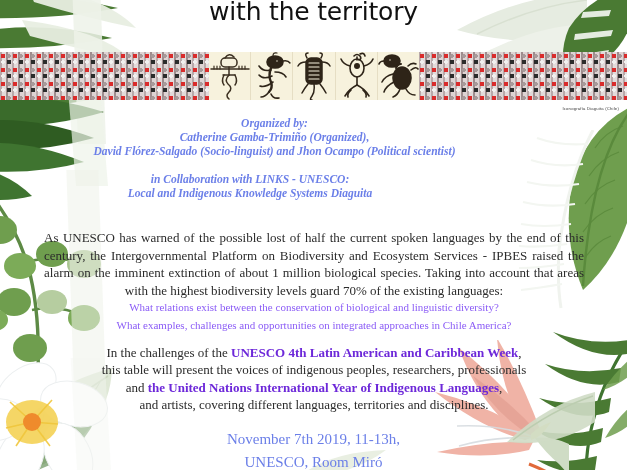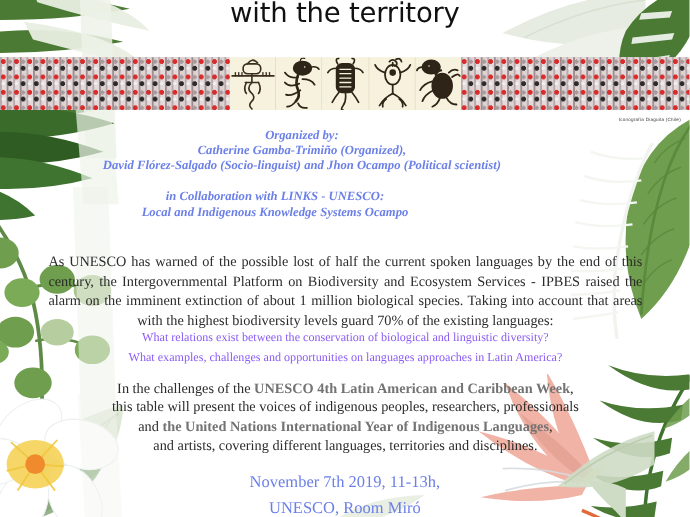--- a/index.html
+++ b/index.html
@@ -129,21 +129,21 @@
   }
 
   .framework{
     position:absolute;top:344px;left:44px;width:540px;
     text-align:center;
     color:#2b2b2b;
     font-size:13px;
     line-height:17.4px;
   }
   .framework .line{display:block;}
-  .framework b{font-weight:bold;color:#737373;}
+  .framework b{font-weight:bold;color:#6d28d9;}
 
   .footer{
     position:absolute;top:428px;left:0;width:627px;
     text-align:center;
     color:#6b7fe8;
     font-family:"Liberation Serif", serif;
     font-size:15px;
     line-height:23px;
   }
   .footer .line{display:block;}
@@ -430,27 +430,27 @@
   <div class="content">
 
     <div class="organizers">
       <span class="line">Organized by:</span>
       <span class="line">Catherine Gamba-Trimiño (Organized),</span>
       <span class="line">David Flórez-Salgado (Socio-linguist) and Jhon Ocampo (Political scientist)</span>
     </div>
 
     <div class="collab">
       <span class="line">in Collaboration with LINKS - UNESCO:</span>
-      <span class="line">Local and Indigenous Knowledge Systems Ocampo</span>
+      <span class="line">Local and Indigenous Knowledge Systems Diaguita</span>
     </div>
 
     <div class="body-block">
       <p class="body-para">As UNESCO has warned of the possible lost of half the current spoken languages by the end of this century, the Intergovernmental Platform on Biodiversity and Ecosystem Services - IPBES raised the alarm on the imminent extinction of about 1 million biological species. Taking into account that areas with the highest biodiversity levels guard 70% of the existing languages:</p>
       <span class="q-line">What relations exist between the conservation of biological and linguistic diversity?</span>
-      <span class="q-line">What examples, challenges and opportunities on languages approaches in Latin America?</span>
+      <span class="q-line">What examples, challenges and opportunities on integrated approaches in Chile America?</span>
     </div>
 
     <div class="framework">
       <span class="line"><span>In the challenges of the </span><b>UNESCO 4th  Latin American and Caribbean Week</b><span>,</span></span>
       <span class="line">this table will present the voices of indigenous peoples, researchers, professionals</span>
       <span class="line"><span>and </span><b>the United Nations International Year of Indigenous Languages</b><span>,</span></span>
       <span class="line">and artists, covering different languages, territories and disciplines.</span>
     </div>
 
     <div class="footer">

